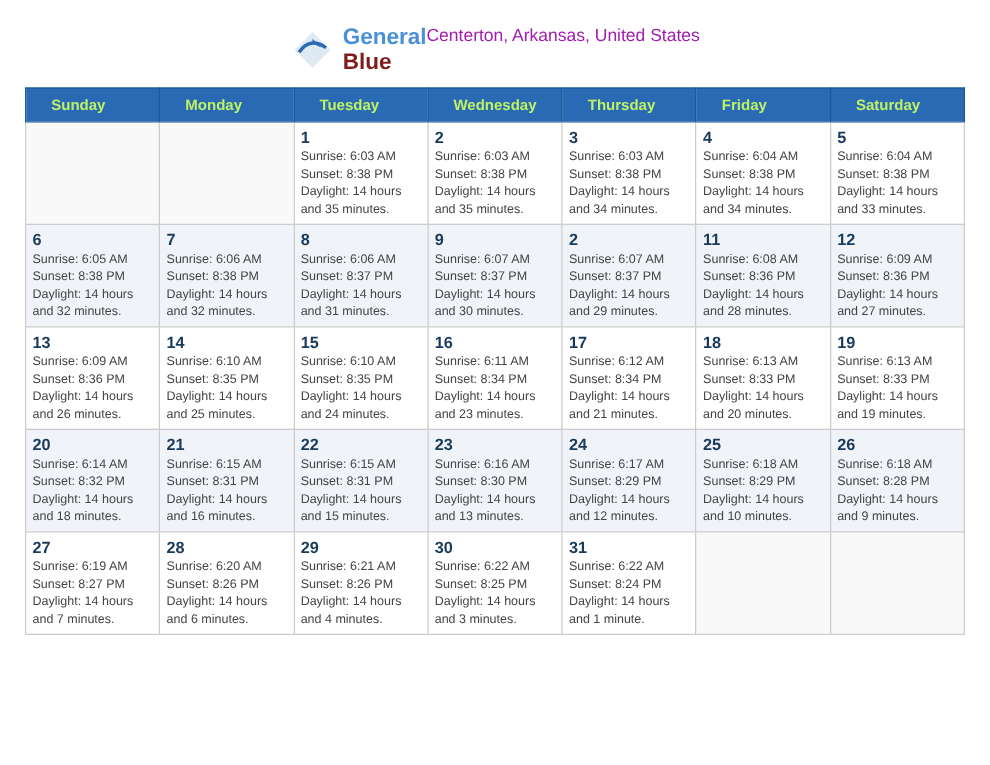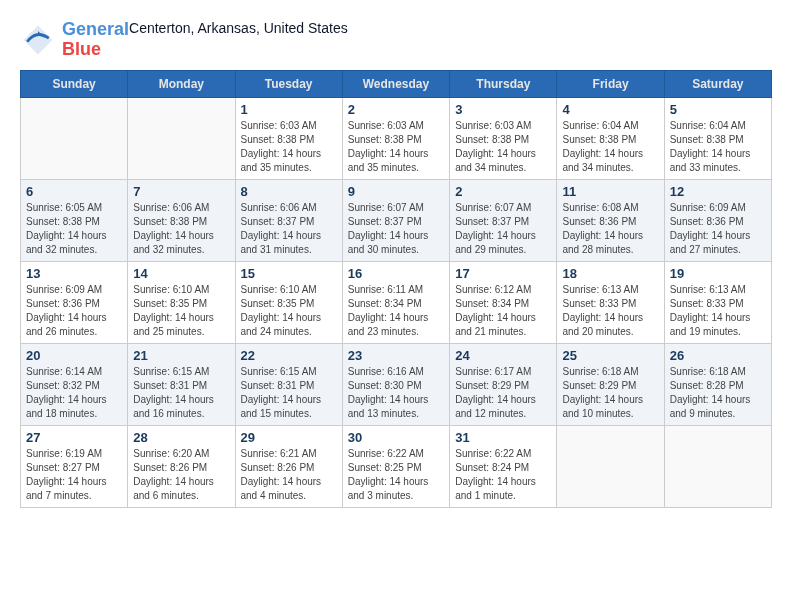--- a/index.html
+++ b/index.html
@@ -5,21 +5,21 @@
     * { box-sizing: border-box; margin: 0; padding: 0; }
     body {
       font-family: Arial, sans-serif;
       background: #fff;
       width: 792px;
       min-height: 612px;
       padding: 20px;
     }
     .header {
       display: flex;
-      justify-content: flex-start;
+      justify-content: center;
       align-items: flex-start;
       margin-bottom: 10px;
     }
     .logo {
       display: flex;
       align-items: center;
       gap: 6px;
     }
     .logo-text {
       font-size: 18px;
@@ -37,34 +37,34 @@
     .title-block {
       text-align: right;
     }
     .month-title {
       font-size: 36px;
       color: #1a3a5c;
       font-weight: bold;
     }
     .location {
       font-size: 14px;
-      color: #0f172a;
+      color: #a21caf;
     }
     .calendar {
       width: 100%;
       border-collapse: collapse;
       border: 1px solid #ccc;
     }
     .calendar th {
       background: #2a6ab5;
-      color: #e5e5e5;
+      color: #bef264;
       font-size: 12px;
       font-weight: bold;
       padding: 6px 20px;
-      text-align: center;
+      text-align: left;
       border: 1px solid #1a5a9a;
     }
     .calendar td {
       vertical-align: top;
       border: 1px solid #ccc;
       padding: 4px 5px;
       width: calc(100% / 7);
       min-height: 80px;
       height: 80px;
       background: #fff;
@@ -94,21 +94,21 @@
 
 <div class="header">
   <div class="logo">
     <svg class="logo-icon" viewBox="0 0 40 40">
       <polygon points="20,4 36,20 20,36 4,20" fill="#2a6ab5" opacity="0.15"></polygon>
       <path d="M8 22 Q18 8 32 18" stroke="#2a6ab5" stroke-width="3" fill="none"></path>
       <path d="M20 10 L28 18 L20 14 Z" fill="#2a6ab5"></path>
     </svg>
     <div class="logo-text">
       <div><span>General</span></div>
-      <div><span style="color:#ef4444">Blue</span></div>
+      <div><span style="color:#7f1d1d">Blue</span></div>
     </div>
   </div>
   <div class="title-block">
     <div class="location">Centerton, Arkansas, United States</div>
   </div>
 </div>
 
 <table class="calendar">
   <thead>
     <tr>

